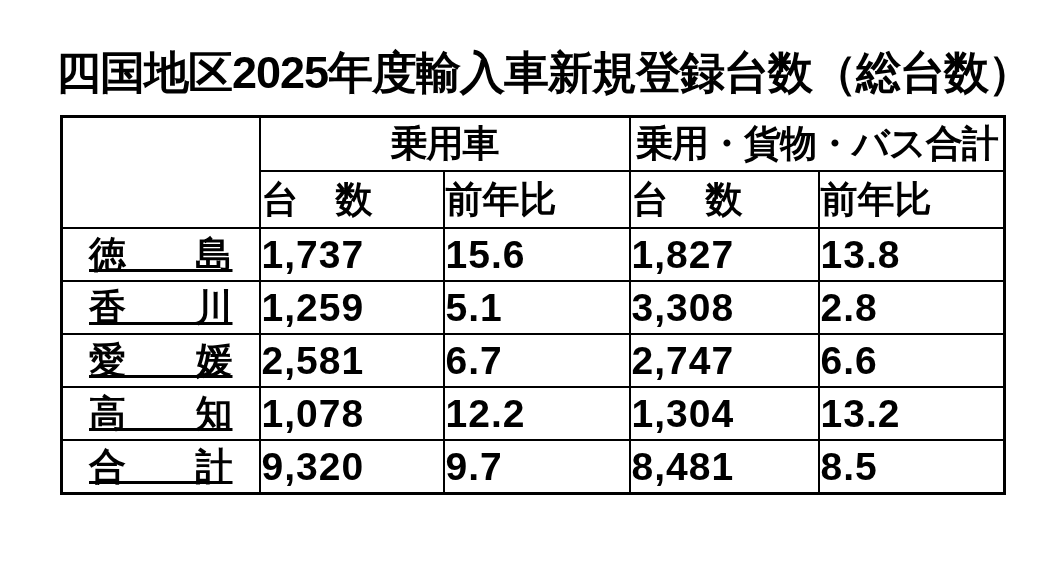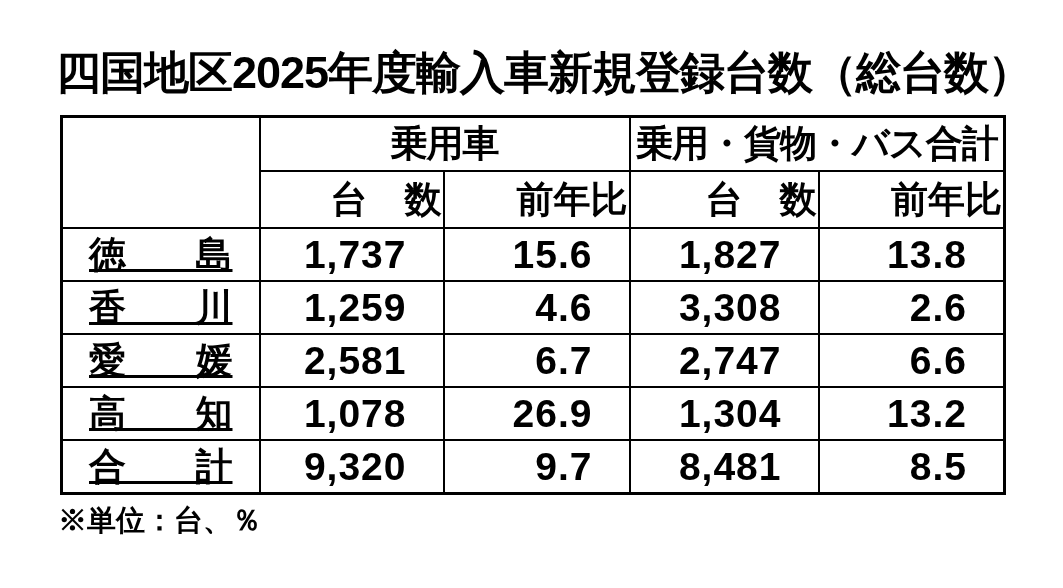--- a/index.html
+++ b/index.html
@@ -45,40 +45,40 @@
   }
   th.group-header {
     height: 50px;
     font-size: 37px;
     text-align: center;
     letter-spacing: -1px;
   }
   th.sub-header {
     height: 53px;
     font-size: 37px;
-    text-align: right;
+    text-align: left;
   }
   th.corner-cell {
     background: #ffffff;
   }
   td.region-cell {
     height: 49px;
     font-size: 37px;
     padding: 0 26px;
     text-decoration: underline;
   }
   td.region-cell .region-inner {
     width: 100%;
     text-align: justify;
     text-align-last: justify;
   }
   td.num-cell {
     height: 49px;
     font-size: 39px;
-    text-align: right;
+    text-align: left;
     padding-right: 36px;
     letter-spacing: 1px;
   }
   .footnote {
     position: absolute;
     left: 58px;
     top: 501px;
     font-size: 29px;
     font-weight: bold;
     white-space: nowrap;
@@ -120,49 +120,48 @@
         <td class="num-cell">1,737</td>
         <td class="num-cell">15.6</td>
         <td class="num-cell">1,827</td>
         <td class="num-cell">13.8</td>
       </tr>
       <tr>
         <td class="region-cell">
             <div class="region-inner">香川</div>
           </td>
         <td class="num-cell">1,259</td>
-        <td class="num-cell">4.6</td>
+        <td class="num-cell">5.1</td>
         <td class="num-cell">3,308</td>
-        <td class="num-cell">2.6</td>
+        <td class="num-cell">2.8</td>
       </tr>
       <tr>
         <td class="region-cell">
             <div class="region-inner">愛媛</div>
           </td>
         <td class="num-cell">2,581</td>
         <td class="num-cell">6.7</td>
         <td class="num-cell">2,747</td>
         <td class="num-cell">6.6</td>
       </tr>
       <tr>
         <td class="region-cell">
             <div class="region-inner">高知</div>
           </td>
         <td class="num-cell">1,078</td>
-        <td class="num-cell">26.9</td>
+        <td class="num-cell">12.2</td>
         <td class="num-cell">1,304</td>
         <td class="num-cell">13.2</td>
       </tr>
       <tr>
         <td class="region-cell">
             <div class="region-inner">合計</div>
           </td>
         <td class="num-cell">9,320</td>
         <td class="num-cell">9.7</td>
         <td class="num-cell">8,481</td>
         <td class="num-cell">8.5</td>
       </tr>
     </tbody>
   </table>
 
-  <div class="footnote">※単位：台、％</div>
 
 </div>
 
 </body></html>

